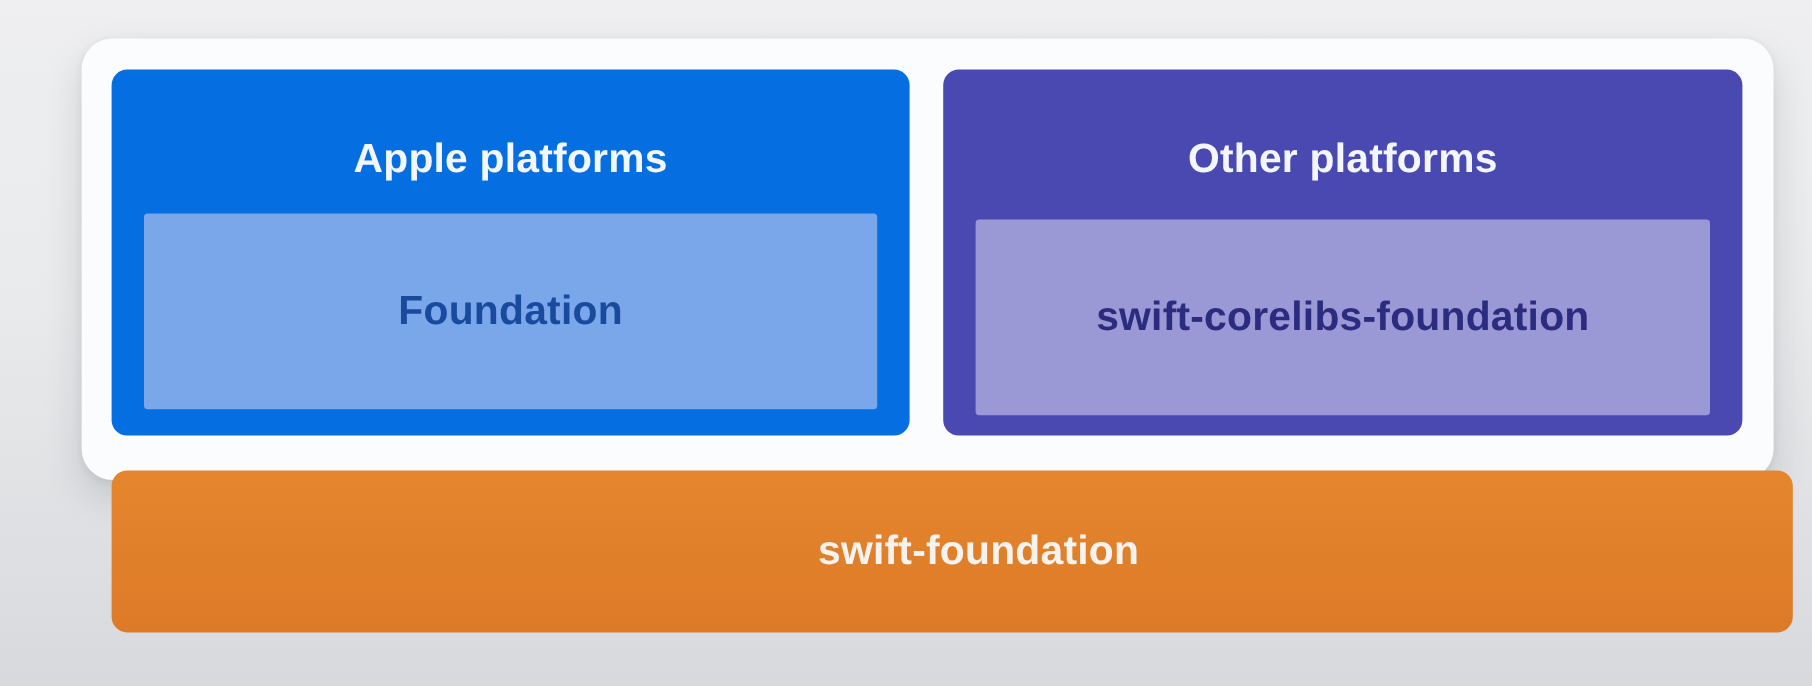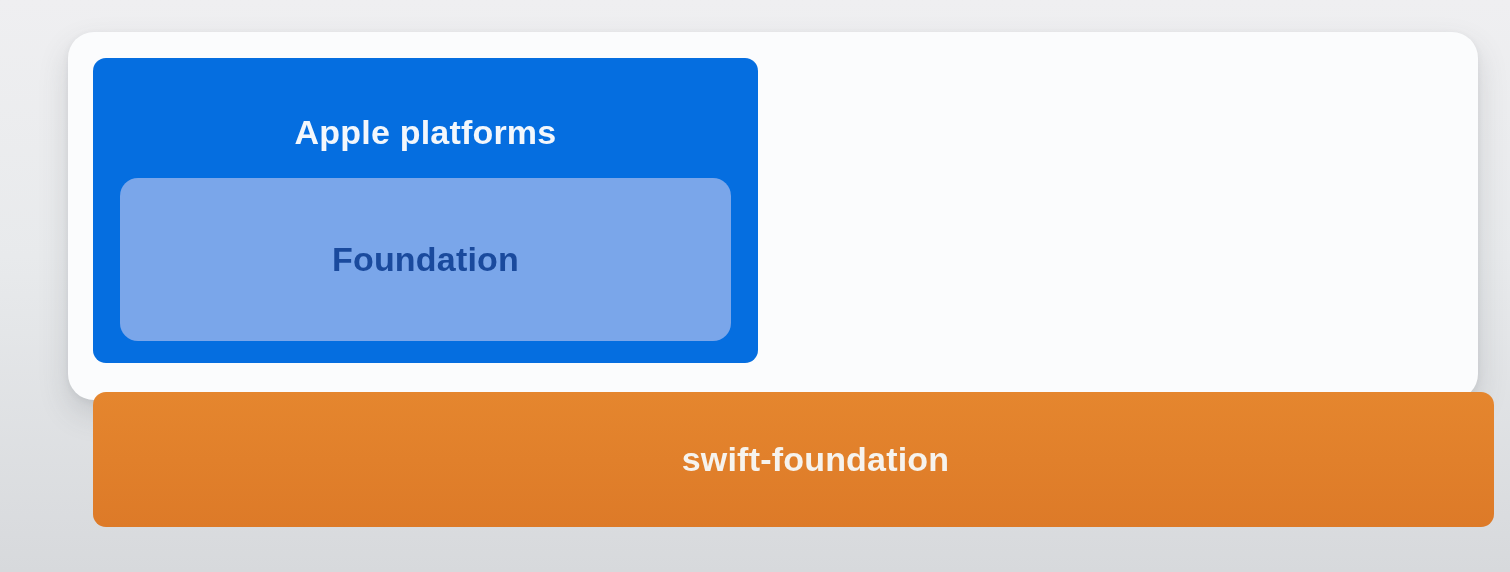--- a/index.html
+++ b/index.html
@@ -54,21 +54,21 @@
     color: var(--header-text, #f3f7fc);
     font-size: 34px;
     font-weight: 600;
     letter-spacing: 0.2px;
   }
   .inner-box {
     position: absolute;
     left: 27px;
     right: 27px;
     height: 163px;
-    border-radius: 18px;
+    border-radius: 3px;
     display: flex;
     align-items: center;
     justify-content: center;
     font-size: 34px;
     font-weight: 600;
     letter-spacing: 0.2px;
   }
   .inner-box.apple-inner {
     top: 120px;
     background: var(--apple-inner, #7aa6ea);
@@ -100,16 +100,20 @@
 </head>
 <body>
 
 <div class="card">
 
   <div class="platform-box apple">
     <div class="platform-title">Apple platforms</div>
     <div class="inner-box apple-inner">Foundation</div>
   </div>
 
+  <div class="platform-box other">
+    <div class="platform-title">Other platforms</div>
+    <div class="inner-box other-inner">swift-corelibs-foundation</div>
+  </div>
 
   <div class="base-box">swift-foundation</div>
 
 </div>
 
 </body></html>

